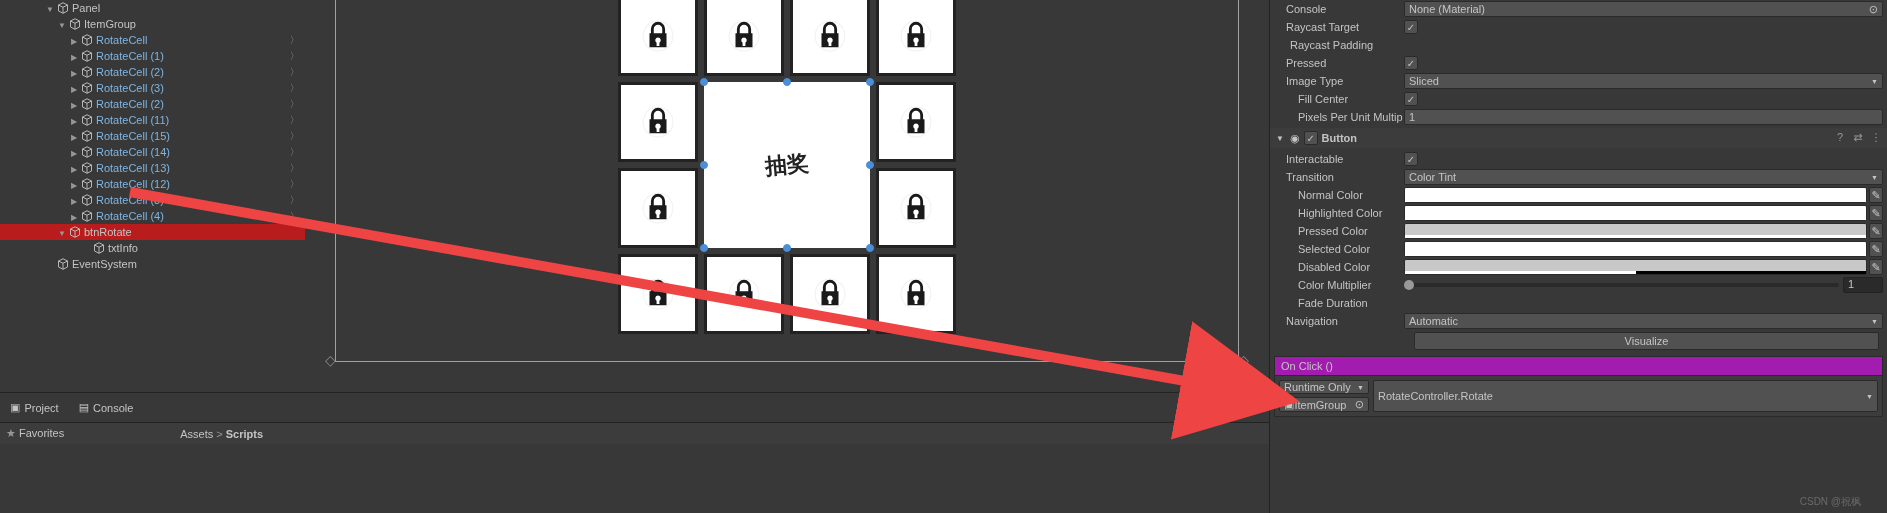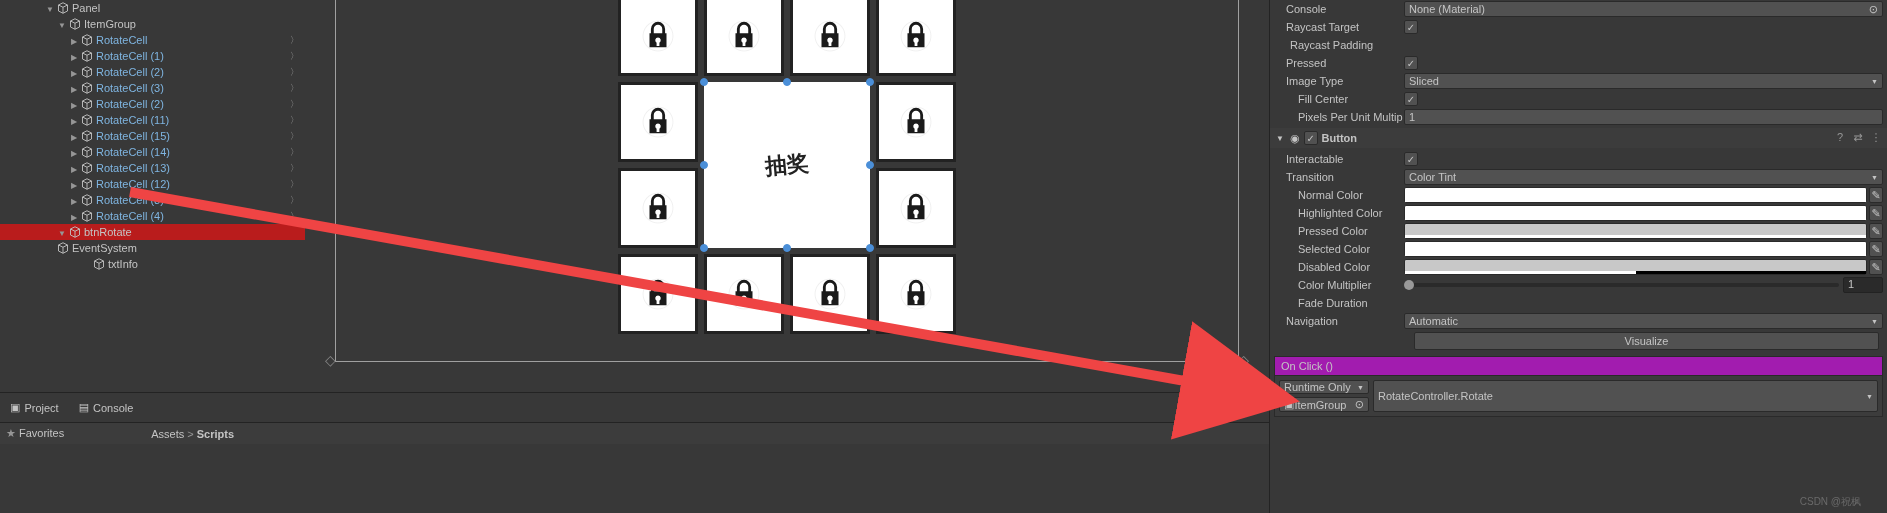--- a/index.html
+++ b/index.html
@@ -247,40 +247,40 @@
         <span class="arrow open"></span>
         <span class="ico go-cube " style="color:#c4c4c4">
           <svg viewBox="0 0 16 16">
             <path d="M8 1l6 3v8l-6 3-6-3V4z" fill="none" stroke="currentColor" stroke-width="1.2"></path>
             <path d="M2 4l6 3 6-3M8 7v8" fill="none" stroke="currentColor" stroke-width="1.2"></path>
           </svg>
         </span>
         <span class="">btnRotate</span>
       </div>
       <div class="h-row">
+        <span class="pad" style="width:76px"></span>
+        <span class="arrow "></span>
+        <span class="ico go-cube " style="color:#c4c4c4">
+          <svg viewBox="0 0 16 16">
+            <path d="M8 1l6 3v8l-6 3-6-3V4z" fill="none" stroke="currentColor" stroke-width="1.2"></path>
+            <path d="M2 4l6 3 6-3M8 7v8" fill="none" stroke="currentColor" stroke-width="1.2"></path>
+          </svg>
+        </span>
+        <span class="">txtInfo</span>
+      </div>
+      <div class="h-row">
         <span class="pad" style="width:40px"></span>
         <span class="arrow "></span>
         <span class="ico go-cube " style="color:#c4c4c4">
           <svg viewBox="0 0 16 16">
             <path d="M8 1l6 3v8l-6 3-6-3V4z" fill="none" stroke="currentColor" stroke-width="1.2"></path>
             <path d="M2 4l6 3 6-3M8 7v8" fill="none" stroke="currentColor" stroke-width="1.2"></path>
           </svg>
         </span>
         <span class="">EventSystem</span>
-      </div>
-      <div class="h-row">
-        <span class="pad" style="width:76px"></span>
-        <span class="arrow "></span>
-        <span class="ico go-cube " style="color:#c4c4c4">
-          <svg viewBox="0 0 16 16">
-            <path d="M8 1l6 3v8l-6 3-6-3V4z" fill="none" stroke="currentColor" stroke-width="1.2"></path>
-            <path d="M2 4l6 3 6-3M8 7v8" fill="none" stroke="currentColor" stroke-width="1.2"></path>
-          </svg>
-        </span>
-        <span class="">txtInfo</span>
       </div>
     </div>
 </div>
 
 <div class="scene">
   <div class="canvas-outline"></div>
   <span class="scene-chev" style="left:20px;bottom:24px">◇</span>
   <span class="scene-chev" style="right:20px;bottom:24px">◇</span>
   <div class="grid">
   <div class="cell">
@@ -375,21 +375,21 @@
       <span>Project</span>
     </div>
   <div class="tab-btn">
       <span>▤</span>
       <span>Console</span>
     </div>
 
 </div>
 <div class="fav-bar">
   <span style="color:#969696">★ <span>Favorites</span></span>
-  <span style="margin-left:87px;color:#969696"><span>Assets</span> &gt; <b>Scripts</b></span>
+  <span style="margin-left:116px;color:#969696"><span>Assets</span> &gt; <b>Scripts</b></span>
 </div>
 
 <div class="inspector">
   <div class="prop">
       <span class="lbl">Console</span>
       <div class="field obj">
         <span>None (Material)</span>
       </div>
     </div>
   <div class="prop">

